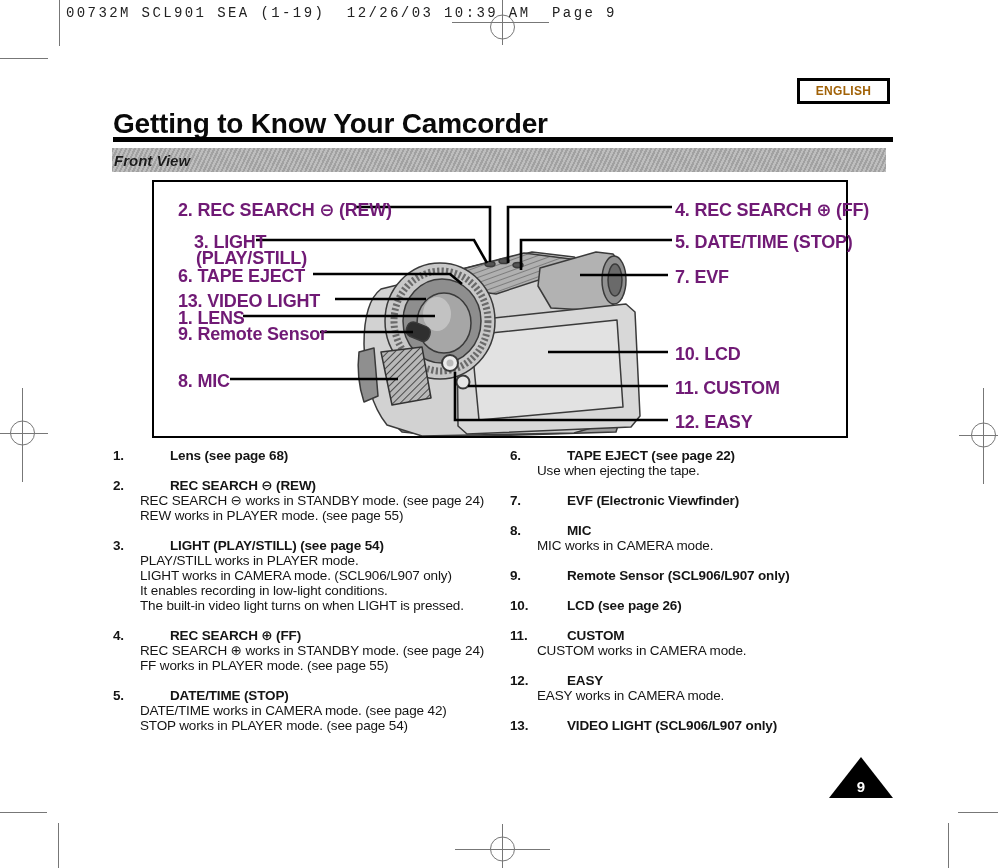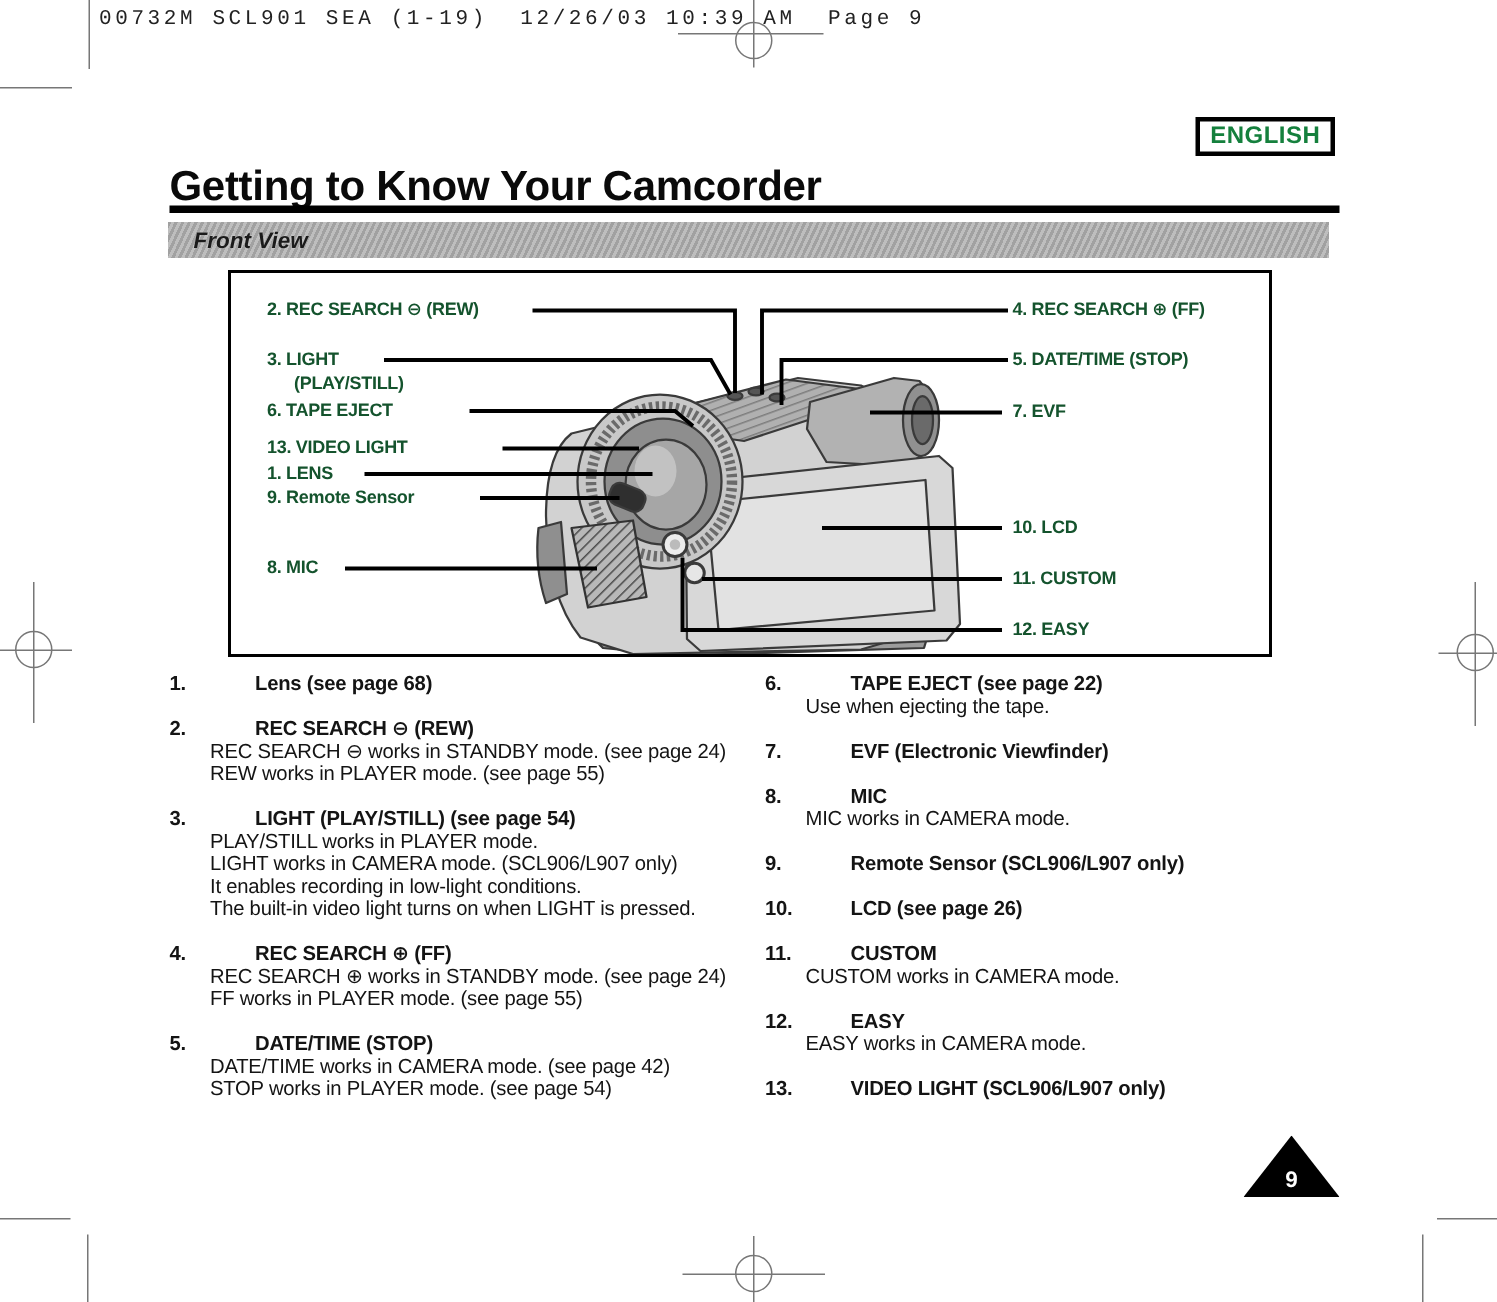--- a/index.html
+++ b/index.html
@@ -3,33 +3,33 @@
 <meta charset="utf-8">
 <style>
   html,body{margin:0;padding:0;background:#fff;}
   .page{position:relative;width:998px;height:868px;background:#ffffff;overflow:hidden;
         font-family:"Liberation Sans","DejaVu Sans",sans-serif;color:#111;}
   .cropmarks{position:absolute;inset:0;pointer-events:none;}
   .slug{position:absolute;left:66px;top:5px;font-family:"Liberation Mono","DejaVu Sans Mono",monospace;
         font-size:14px;letter-spacing:2.4px;color:#222;white-space:pre;}
   .english-box{position:absolute;left:797px;top:78px;width:93px;height:26px;border:3px solid #000;
         box-sizing:border-box;display:flex;align-items:center;justify-content:center;
-        font-weight:bold;font-size:16px;letter-spacing:.3px;color:#15803d;background:#fff;}
+        font-weight:bold;font-size:12px;letter-spacing:.3px;color:#a16207;background:#fff;}
   .title{position:absolute;left:113px;top:108px;margin:0;font-size:28px;font-weight:bold;
         letter-spacing:-.2px;color:#0a0a0a;}
   .title-rule{position:absolute;left:113px;top:137px;width:780px;height:5px;background:#000;}
   .banner{position:absolute;left:112px;top:148px;width:774px;height:24px;background:#b3b3b3;
         background-image:repeating-linear-gradient(115deg,rgba(120,120,120,.30) 0 2px,rgba(215,215,215,.30) 2px 4px);
         display:flex;align-items:center;}
-  .banner-label{font-style:italic;font-weight:bold;font-size:15px;color:#1b1b1b;padding-left:17px;
+  .banner-label{font-style:italic;font-weight:bold;font-size:15px;color:#1b1b1b;padding-left:2px;
         text-shadow:0 0 1px rgba(255,255,255,.5);}
   .diagram-box{position:absolute;left:152px;top:180px;width:692px;height:254px;border:2px solid #000;
         background:#fff;}
   .dsvg{position:absolute;inset:0;width:100%;height:100%;}
-  .dlabel{position:absolute;font-weight:bold;font-size:12px;letter-spacing:-.2px;color:#14532d;white-space:pre;}
+  .dlabel{position:absolute;font-weight:bold;font-size:18px;letter-spacing:-.2px;color:#701a75;white-space:pre;}
   .col{position:absolute;top:448px;font-size:13.5px;line-height:15px;letter-spacing:-.15px;color:#141414;}
   #col-left{left:113px;width:395px;}
   #col-right{left:510px;width:378px;}
   .item{position:relative;padding-left:27px;margin-bottom:15px;}
   .num{position:absolute;left:0;top:0;font-weight:bold;}
   .head{font-weight:bold;padding-left:30px;}
   .page-badge{position:absolute;left:829px;top:757px;width:64px;height:41px;background:#000;
         clip-path:polygon(50% 0,100% 100%,0 100%);}
   .page-badge span{position:absolute;bottom:3px;left:0;width:100%;text-align:center;
         color:#fff;font-weight:bold;font-size:15px;}
@@ -130,21 +130,21 @@
         <path d="M518 25 H354 V81"></path>
         <path d="M518 58 H367 V88"></path>
         <path d="M514 93 H426"></path>
         <path d="M514 170 H394"></path>
         <path d="M514 204 H314"></path>
         <path d="M514 238 H301 V190"></path>
       </g>
     </svg>
 
     <div class="dlabel" style="left:24px;top:17px">2. REC SEARCH ⊖ (REW)</div>
-    <div class="dlabel" style="left:24px;top:50px">3. LIGHT</div>
+    <div class="dlabel" style="left:40px;top:50px">3. LIGHT</div>
     <div class="dlabel" style="left:42px;top:66px">(PLAY/STILL)</div>
     <div class="dlabel" style="left:24px;top:84px">6. TAPE EJECT</div>
     <div class="dlabel" style="left:24px;top:109px">13. VIDEO LIGHT</div>
     <div class="dlabel" style="left:24px;top:126px">1. LENS</div>
     <div class="dlabel" style="left:24px;top:142px">9. Remote Sensor</div>
     <div class="dlabel" style="left:24px;top:189px">8. MIC</div>
     <div class="dlabel" style="left:521px;top:17px">4. REC SEARCH ⊕ (FF)</div>
     <div class="dlabel" style="left:521px;top:50px">5. DATE/TIME (STOP)</div>
     <div class="dlabel" style="left:521px;top:85px">7. EVF</div>
     <div class="dlabel" style="left:521px;top:162px">10. LCD</div>

